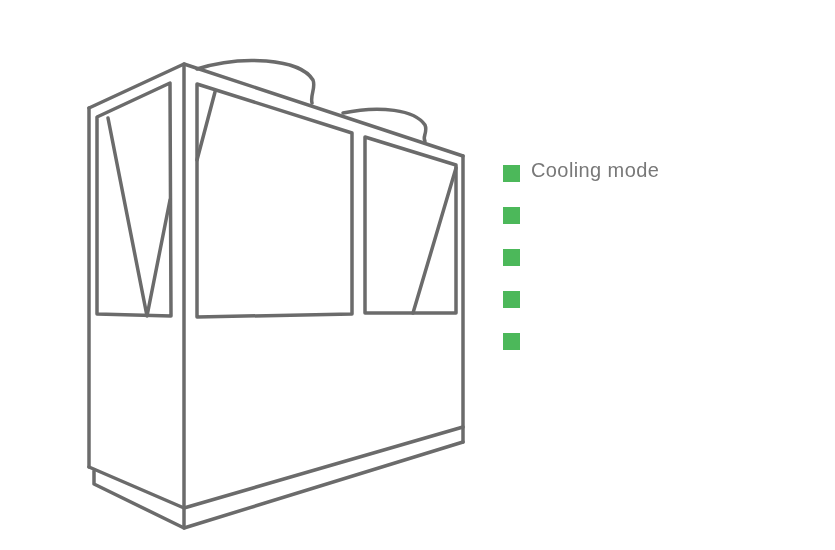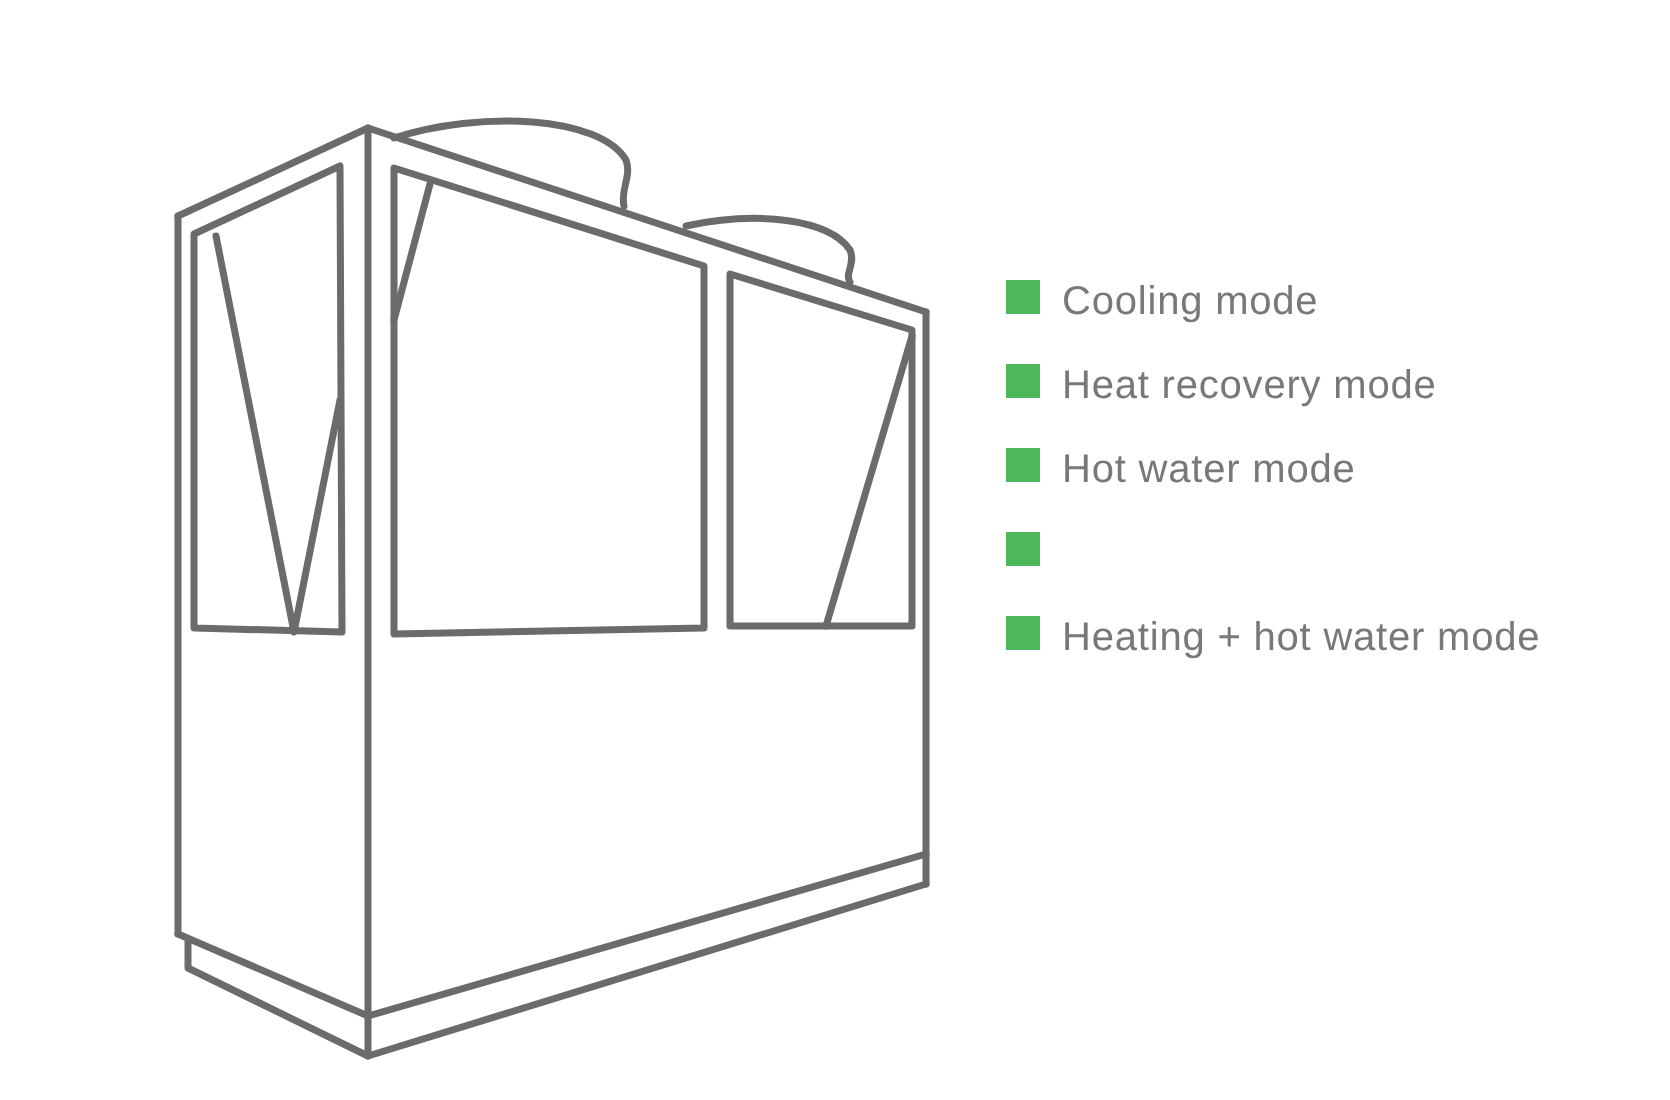--- a/index.html
+++ b/index.html
@@ -1,19 +1,19 @@
 <!DOCTYPE html>
 <html><head>
   <meta charset="utf-8">
   <style>
     html, body { margin: 0; padding: 0; background: #ffffff; }
     body { width: 835px; height: 550px; position: relative; overflow: hidden; font-family: "Liberation Sans", sans-serif; }
     .unit { position: absolute; left: 0; top: 0; }
     .legend { position: absolute; left: 503px; top: 140px; margin: 0; padding: 0; list-style: none; }
-    .legend-item { display: flex; align-items: flex-start; height: 42px; }
+    .legend-item { display: flex; align-items: flex-end; height: 42px; }
     .swatch { width: 17px; height: 17px; margin-right: 11px; flex: 0 0 auto; }
     .label { font-size: 20px; color: #787878; letter-spacing: 0.4px; white-space: nowrap; }
   </style>
 </head>
 <body>
 
 <svg class="unit" width="835" height="550" viewBox="0 0 835 550" fill="none" stroke="#6b6b6b" stroke-width="3.5" stroke-linejoin="round" stroke-linecap="round">
 
   <path d="M197 69 C 240 55, 300 58, 313 80 C 316 88, 310 95, 312 103"></path>
   <path d="M343 113 C 380 105, 415 110, 425 125 C 428 132, 422 137, 425 141"></path>
@@ -36,26 +36,23 @@
   <line x1="456" y1="168" x2="413" y2="313"></line>
 </svg>
 
 <ul class="legend">
   <li class="legend-item">
     <span class="swatch" style="background:#4cb85a"></span>
     <span class="label">Cooling mode</span>
   </li>
   <li class="legend-item">
     <span class="swatch" style="background:#4cb85a"></span>
-    <span class="label">Heat recovery mode</span>
-  </li>
-  <li class="legend-item">
-    <span class="swatch" style="background:#4cb85a"></span>
-    <span class="label">Hot water mode</span>
   </li>
   <li class="legend-item">
     <span class="swatch" style="background:#4cb85a"></span>
   </li>
   <li class="legend-item">
     <span class="swatch" style="background:#4cb85a"></span>
-    <span class="label">Heating + hot water mode</span>
+  </li>
+  <li class="legend-item">
+    <span class="swatch" style="background:#4cb85a"></span>
   </li>
 </ul>
 
 </body></html>

